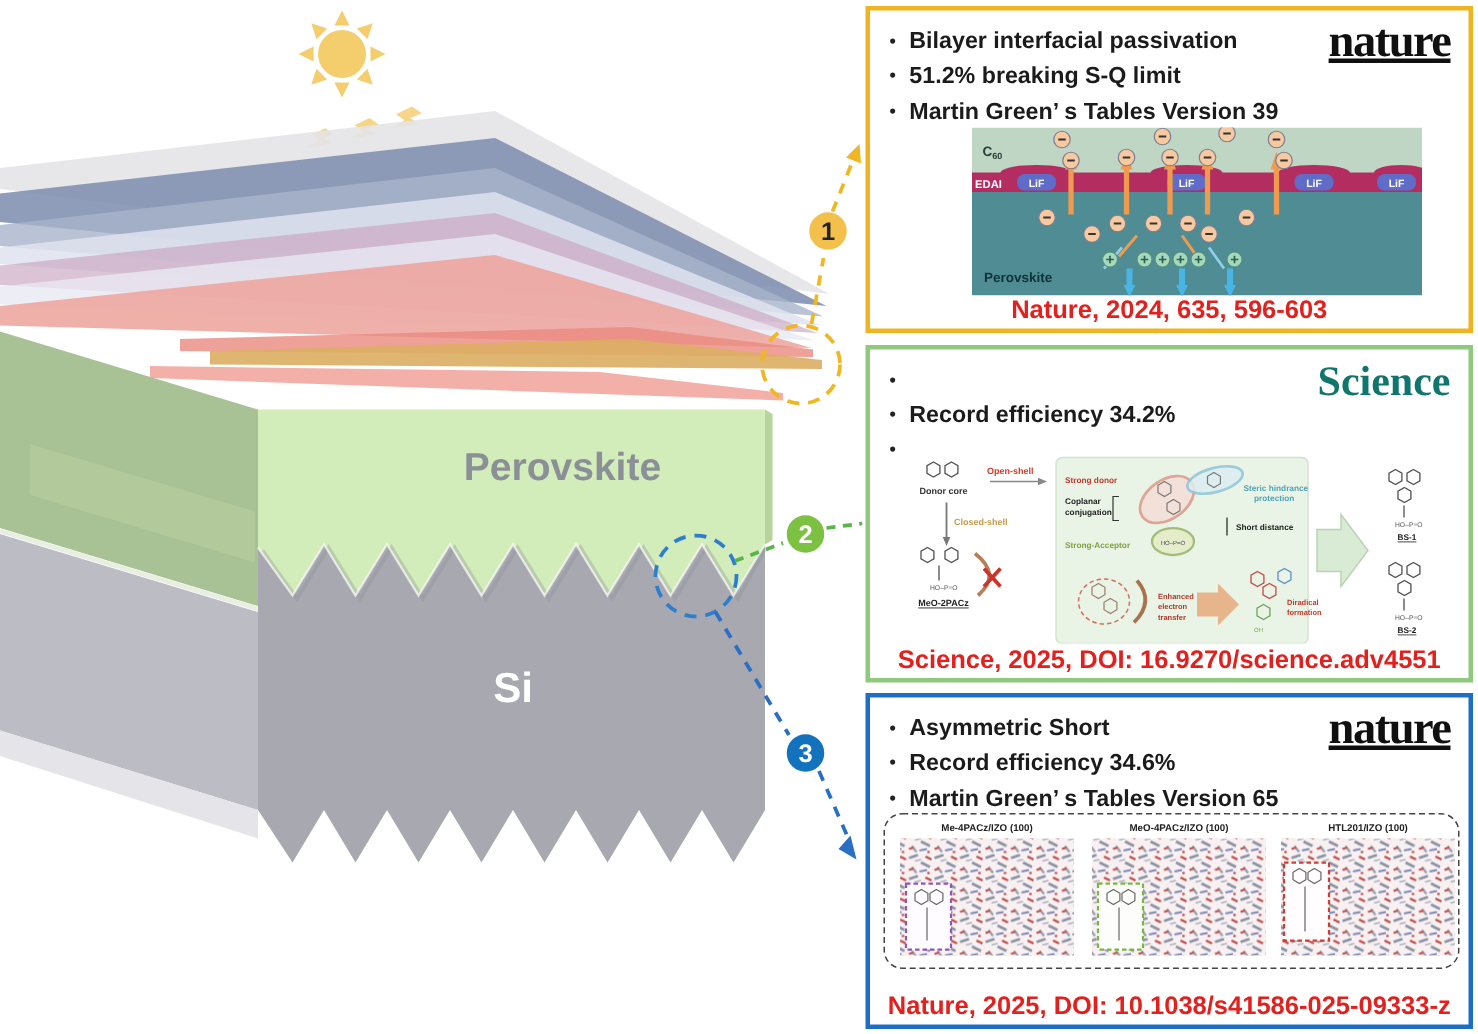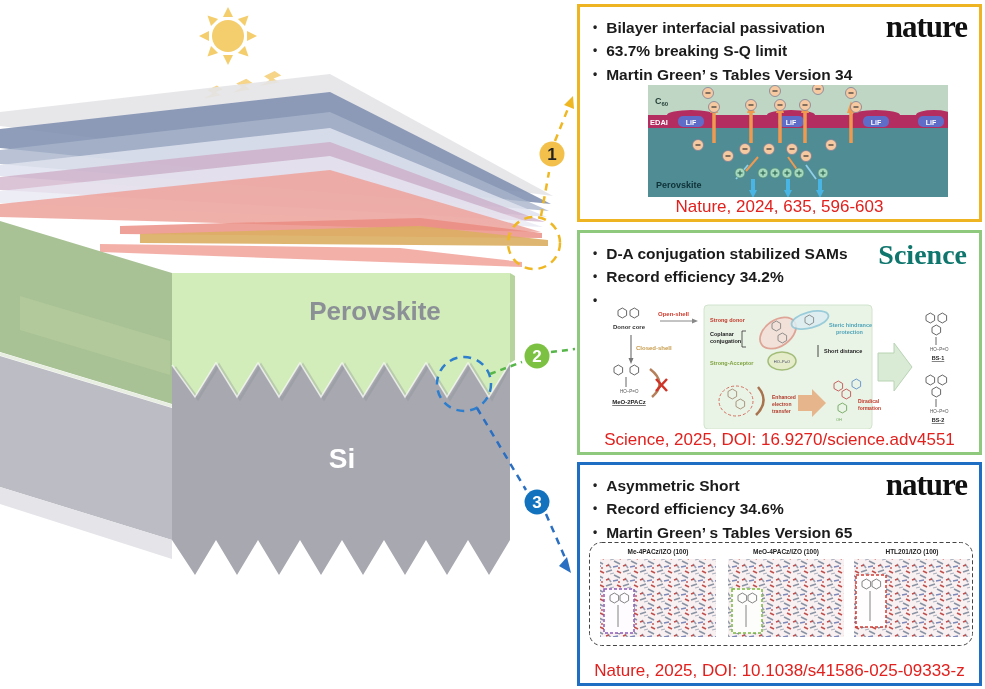--- a/index.html
+++ b/index.html
@@ -8,24 +8,24 @@
   .illus{position:absolute;left:0;top:0;}
   .pubbox{position:absolute;left:577px;width:405px;background:#fff;box-sizing:border-box;
           border:3px solid #ccc;}
   .box1{top:4px;height:218px;border-color:#eeb421;}
   .box2{top:230px;height:225px;border-color:#8fc97d;}
   .box3{top:462px;height:224px;border-color:#1e6fc4;}
   .bullets{padding:9px 10px 0 13px;}
   .bullet-row{display:flex;gap:9px;font-weight:bold;font-size:15.5px;color:#1b1b1b;line-height:1.5;}
   .dot{font-size:12px;line-height:23px;color:#222;}
   .logo{position:absolute;font-family:"Liberation Serif",serif;font-weight:bold;}
-  .logo-nature{top:2px;right:12px;font-size:31px;color:#101010;letter-spacing:-1px;}
+  .logo-nature{top:2px;right:12px;font-size:31px;color:#101010;letter-spacing:-1px;text-decoration:underline;}
   .logo-science{top:6px;right:12px;font-size:28px;color:#0f766e;}
   .figwrap{position:absolute;}
-  .citation{position:absolute;left:0;right:0;bottom:2px;text-align:center;font-weight:normal;
+  .citation{position:absolute;left:0;right:0;bottom:2px;text-align:center;font-weight:bold;
             font-size:17px;color:#e2201d;}
   svg text{font-family:"Liberation Sans",sans-serif;}
 </style>
 </head>
 <body>
 
 <div class="canvas">
 
   <svg class="illus" width="575" height="689" viewBox="0 0 575 689">
 
@@ -127,25 +127,25 @@
   </svg>
 
   <div class="pubbox box1">
     <div class="bullets">
       <div class="bullet-row">
         <span class="dot">•</span>
         <span>Bilayer interfacial passivation</span>
         </div>
       <div class="bullet-row">
         <span class="dot">•</span>
-        <span>63.7% breaking S-Q limit</span>
-        </div>
-      <div class="bullet-row">
-        <span class="dot">•</span>
-        <span>Martin Green’ s Tables Version 34</span>
+        <span>51.2% breaking S-Q limit</span>
+        </div>
+      <div class="bullet-row">
+        <span class="dot">•</span>
+        <span>Martin Green’ s Tables Version 39</span>
         </div>
     </div>
     <div class="logo logo-nature">nature</div>
 
     <svg class="figwrap" style="left:68px;top:78px" width="300" height="112" viewBox="0 0 300 112">
       <rect x="0" y="0" width="300" height="44" fill="#c0d6c4"></rect>
       <rect x="0" y="42" width="300" height="70" fill="#4f8c94"></rect>
       <rect x="0" y="30" width="300" height="13" fill="#b42d61"></rect>
       <ellipse cx="43" cy="30" rx="24" ry="5" fill="#b42d61"></ellipse>
       <ellipse cx="143" cy="30" rx="24" ry="5" fill="#b42d61"></ellipse>
@@ -256,21 +256,20 @@
         </g>
       </g>
     </svg>
     <div class="citation">Nature, 2024, 635, 596-603</div>
   </div>
 
   <div class="pubbox box2">
     <div class="bullets">
       <div class="bullet-row">
         <span class="dot">•</span>
-        <span>D-A conjugation stabilized SAMs</span>
         </div>
       <div class="bullet-row">
         <span class="dot">•</span>
         <span>Record efficiency 34.2%</span>
         </div>
       <div class="bullet-row">
         <span class="dot">•</span>
         </div>
     </div>
     <div class="logo logo-science">Science</div>

